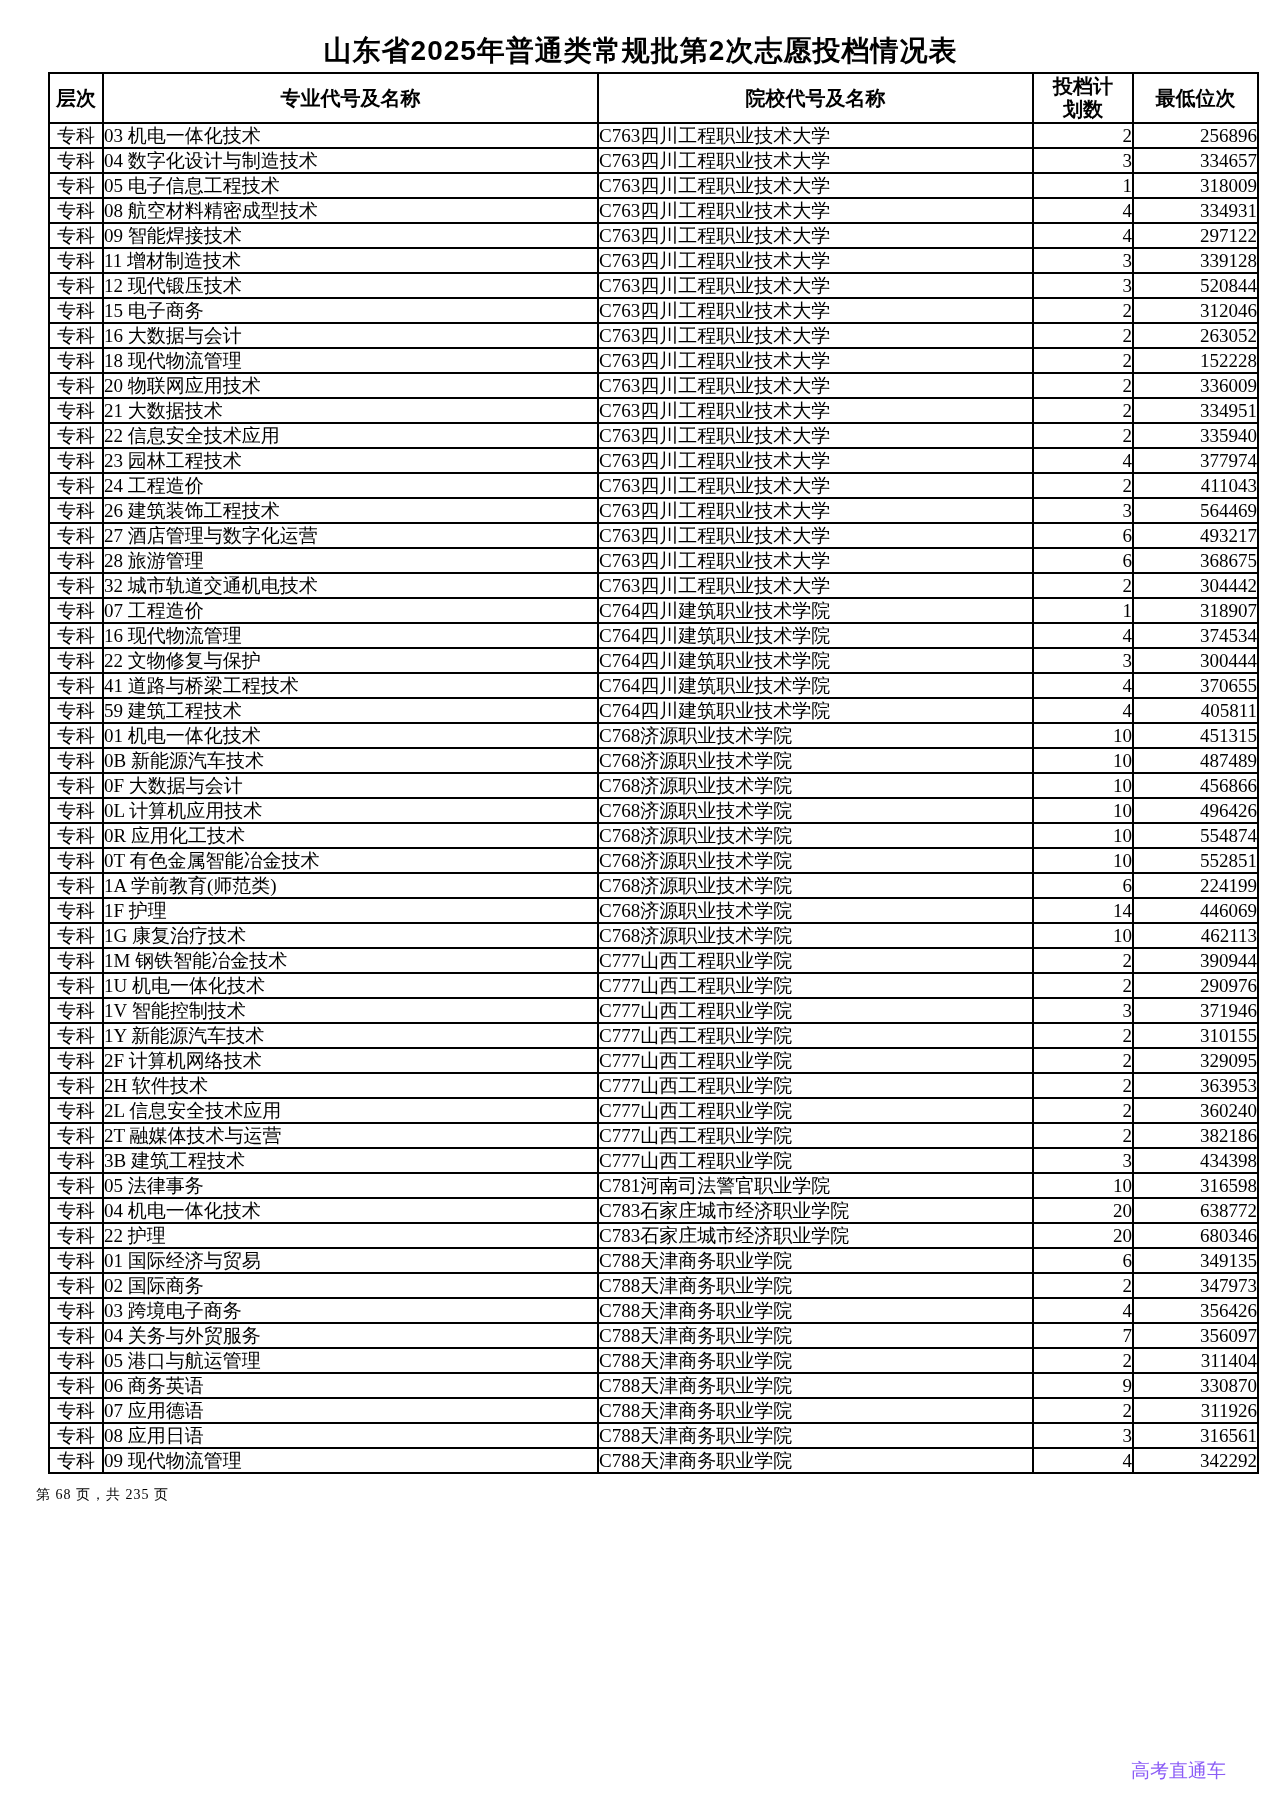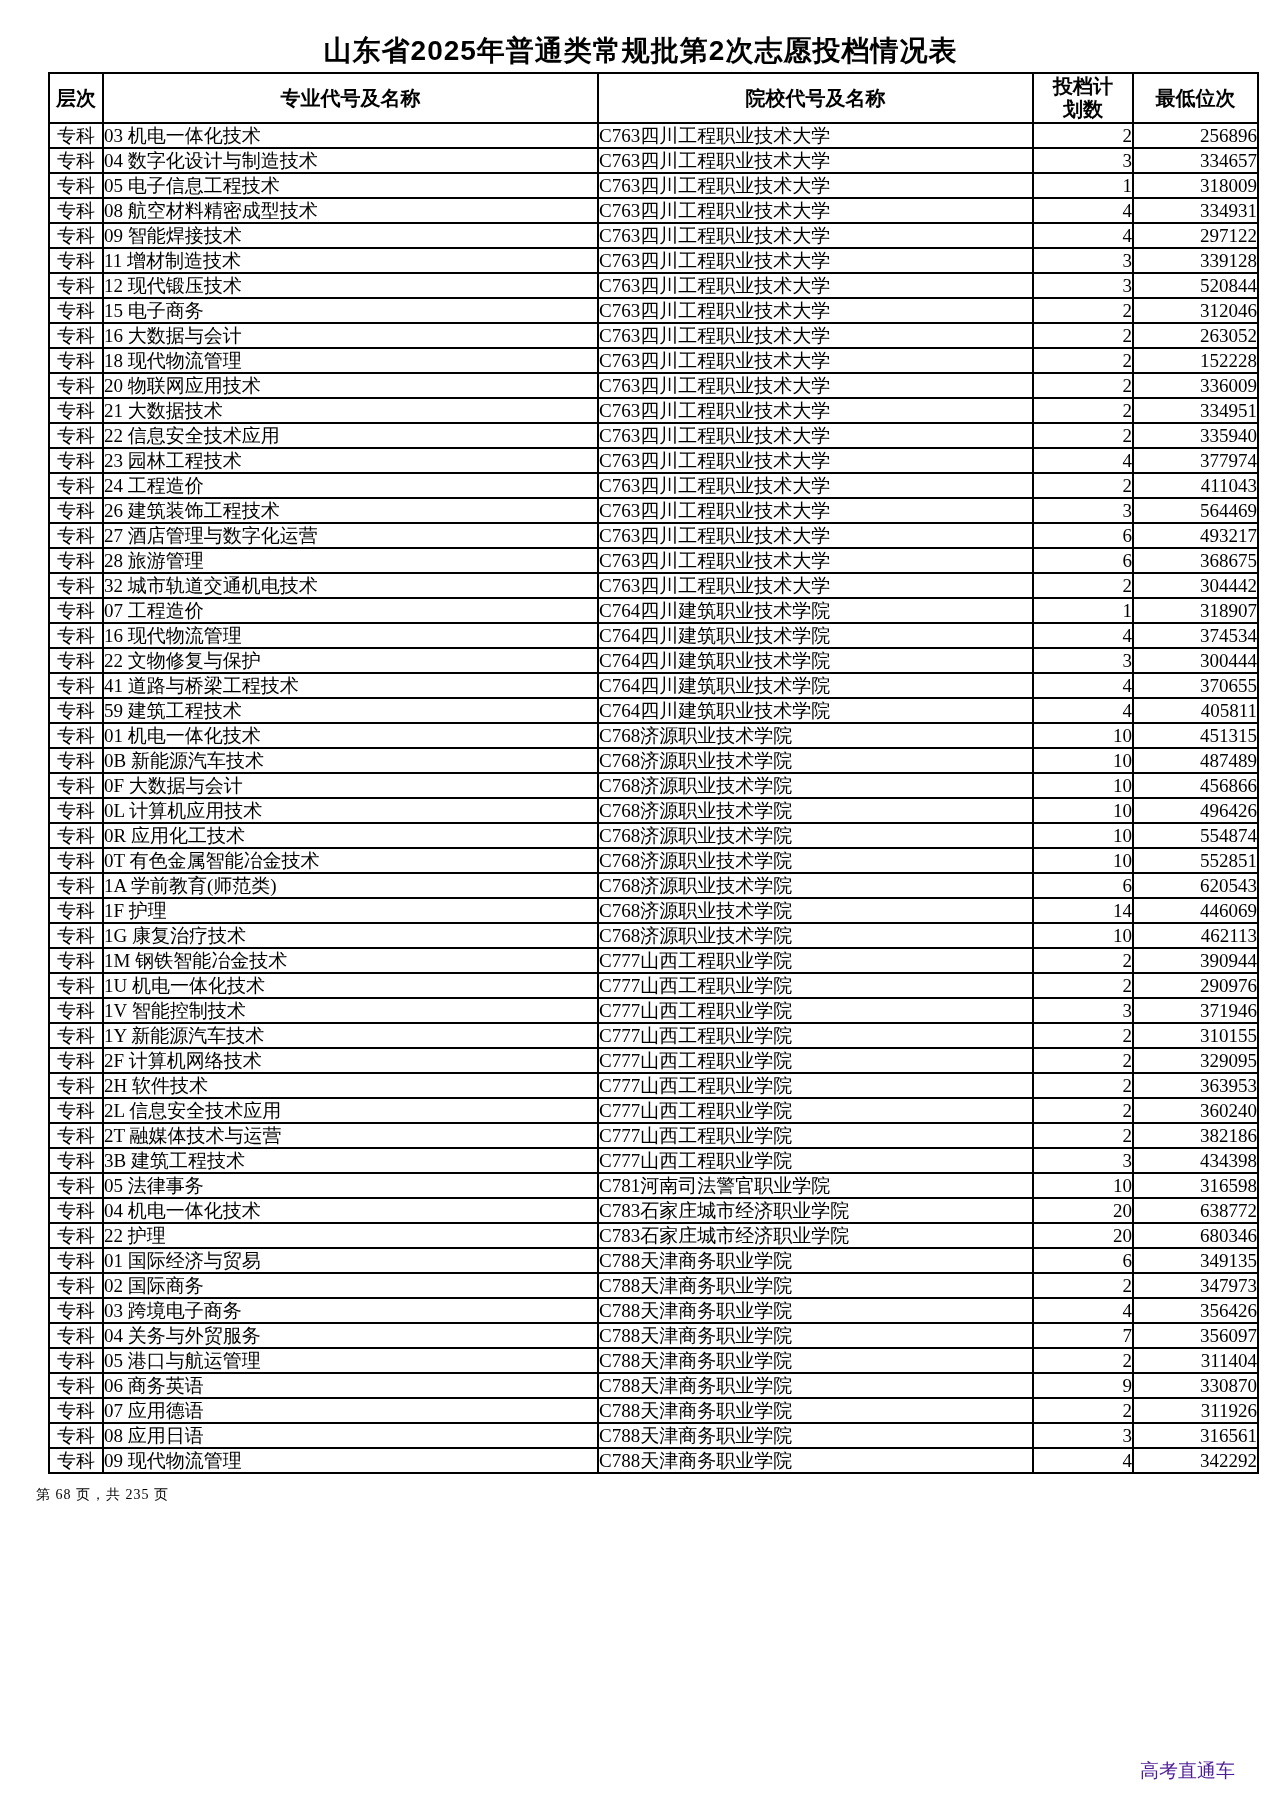--- a/index.html
+++ b/index.html
@@ -72,23 +72,23 @@
     top: 1486px;
     left: 36px;
     width: 1209px;
     text-align: left;
     font-size: 14px;
     letter-spacing: 1px;
   }
   .watermark {
     position: absolute;
     top: 1758px;
-    right: 45px;
+    right: 54px;
     font-size: 19px;
-    color: #4c1d95;
+    color: #8b5cf6;
     font-family: Liberation Sans, sans-serif;
   }
 </style>
 </head>
 <body>
 
 <div class="page-title">山东省2025年普通类常规批第2次志愿投档情况表</div>
 
 <table class="report">
   <colgroup>
@@ -317,21 +317,21 @@
         <td class="major">0T 有色金属智能冶金技术</td>
         <td class="college">C768济源职业技术学院</td>
         <td class="plan">10</td>
         <td class="rank">552851</td>
       </tr>
       <tr>
         <td class="level">专科</td>
         <td class="major">1A 学前教育(师范类)</td>
         <td class="college">C768济源职业技术学院</td>
         <td class="plan">6</td>
-        <td class="rank">620543</td>
+        <td class="rank">224199</td>
       </tr>
       <tr>
         <td class="level">专科</td>
         <td class="major">1F 护理</td>
         <td class="college">C768济源职业技术学院</td>
         <td class="plan">14</td>
         <td class="rank">446069</td>
       </tr>
       <tr>
         <td class="level">专科</td>

